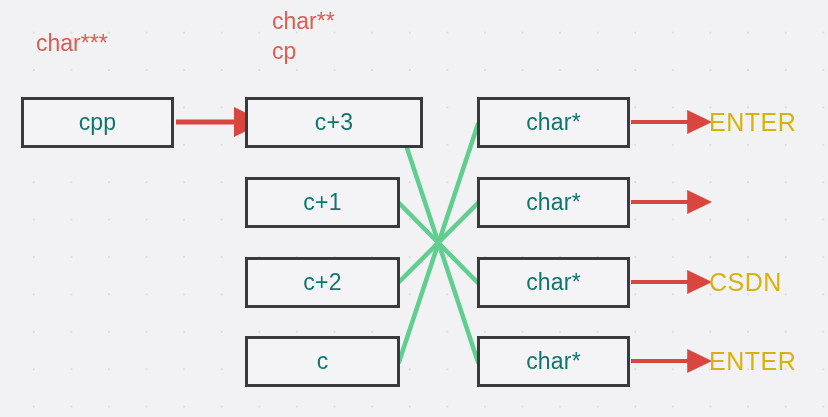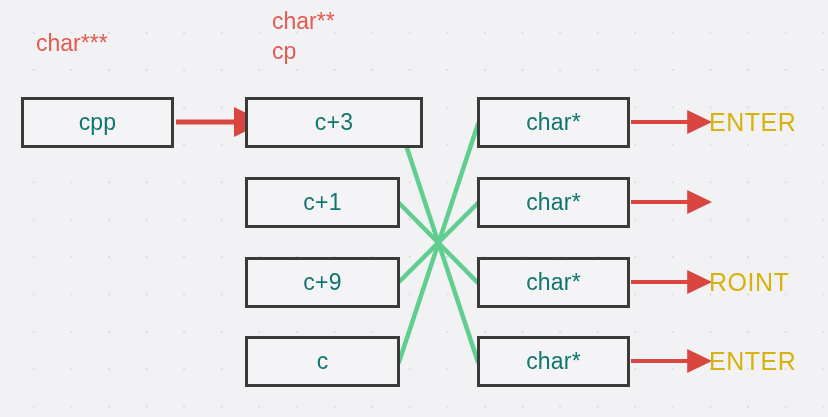--- a/index.html
+++ b/index.html
@@ -106,37 +106,37 @@
     <span class="node-label">cpp</span>
   </div>
 
   <div class="node" style="left:245px; top:97px; width:178px; height:51px;">
     <span class="node-label">c+3</span>
   </div>
   <div class="node" style="left:245px; top:177px; width:155px; height:51px;">
     <span class="node-label">c+1</span>
   </div>
   <div class="node" style="left:245px; top:257px; width:155px; height:51px;">
-    <span class="node-label">c+9</span>
+    <span class="node-label">c+2</span>
   </div>
   <div class="node" style="left:245px; top:336px; width:155px; height:51px;">
     <span class="node-label">c</span>
   </div>
 
   <div class="node" style="left:477px; top:97px; width:153px; height:51px;">
     <span class="node-label">char*</span>
   </div>
   <div class="node" style="left:477px; top:177px; width:153px; height:51px;">
     <span class="node-label">char*</span>
   </div>
   <div class="node" style="left:477px; top:257px; width:153px; height:51px;">
     <span class="node-label">char*</span>
   </div>
   <div class="node" style="left:477px; top:336px; width:153px; height:51px;">
     <span class="node-label">char*</span>
   </div>
 
   <div class="out-label" style="left:709px; top:110px;">ENTER</div>
-  <div class="out-label" style="left:709px; top:270px;">ROINT</div>
+  <div class="out-label" style="left:709px; top:270px;">CSDN</div>
   <div class="out-label" style="left:709px; top:349px;">ENTER</div>
 
 
 </div>
 
 </body></html>

